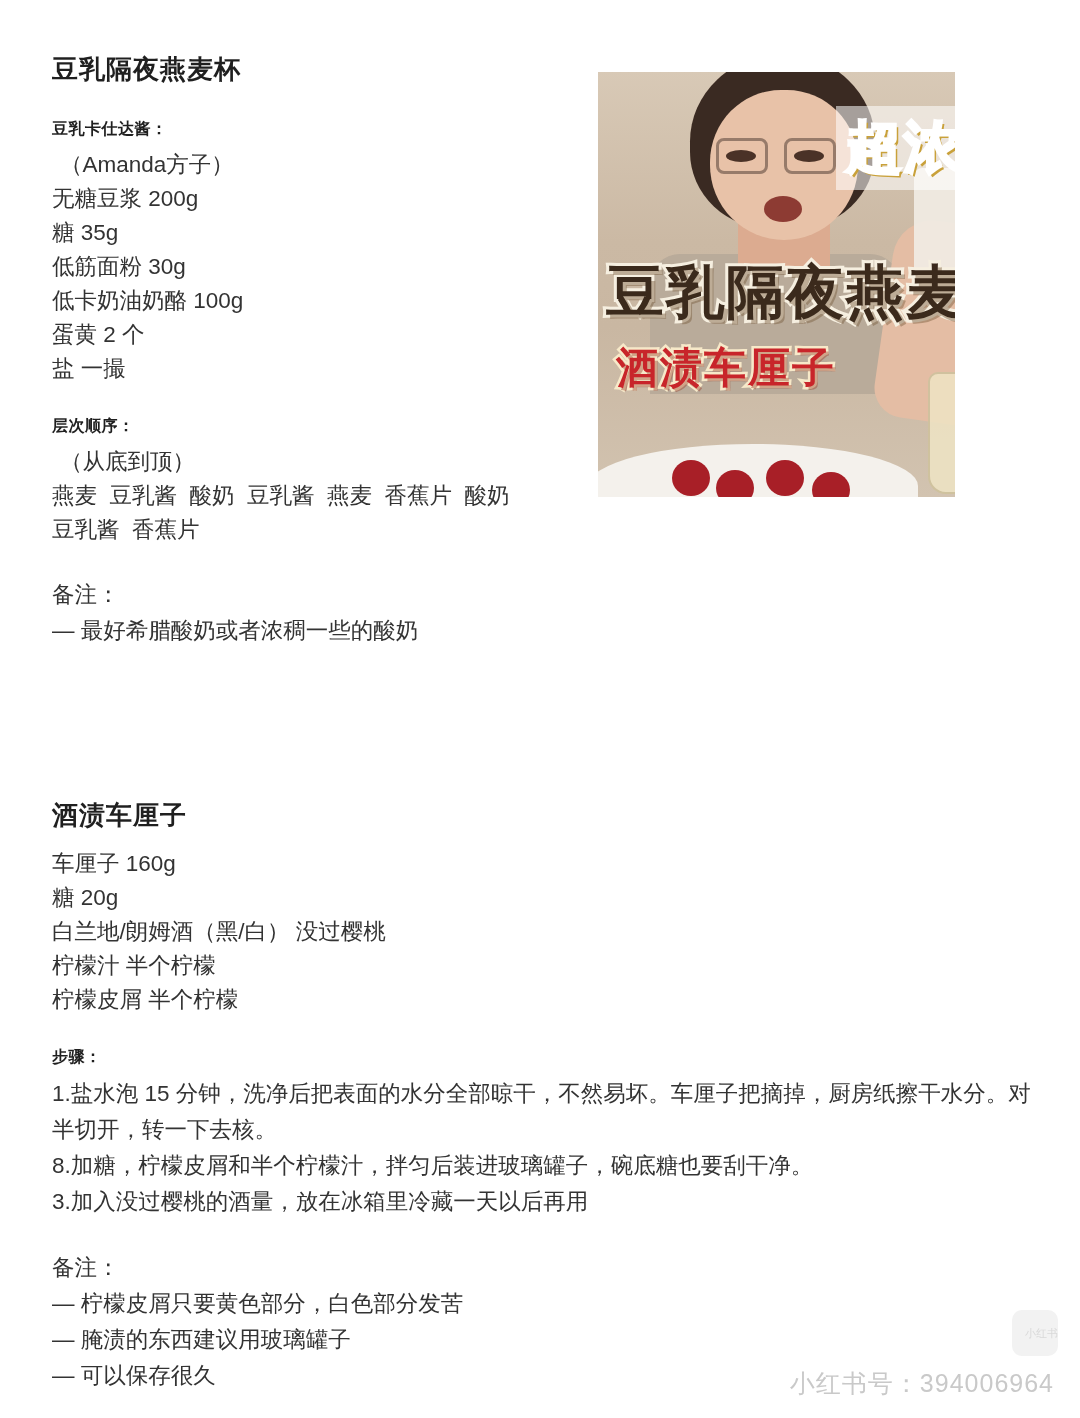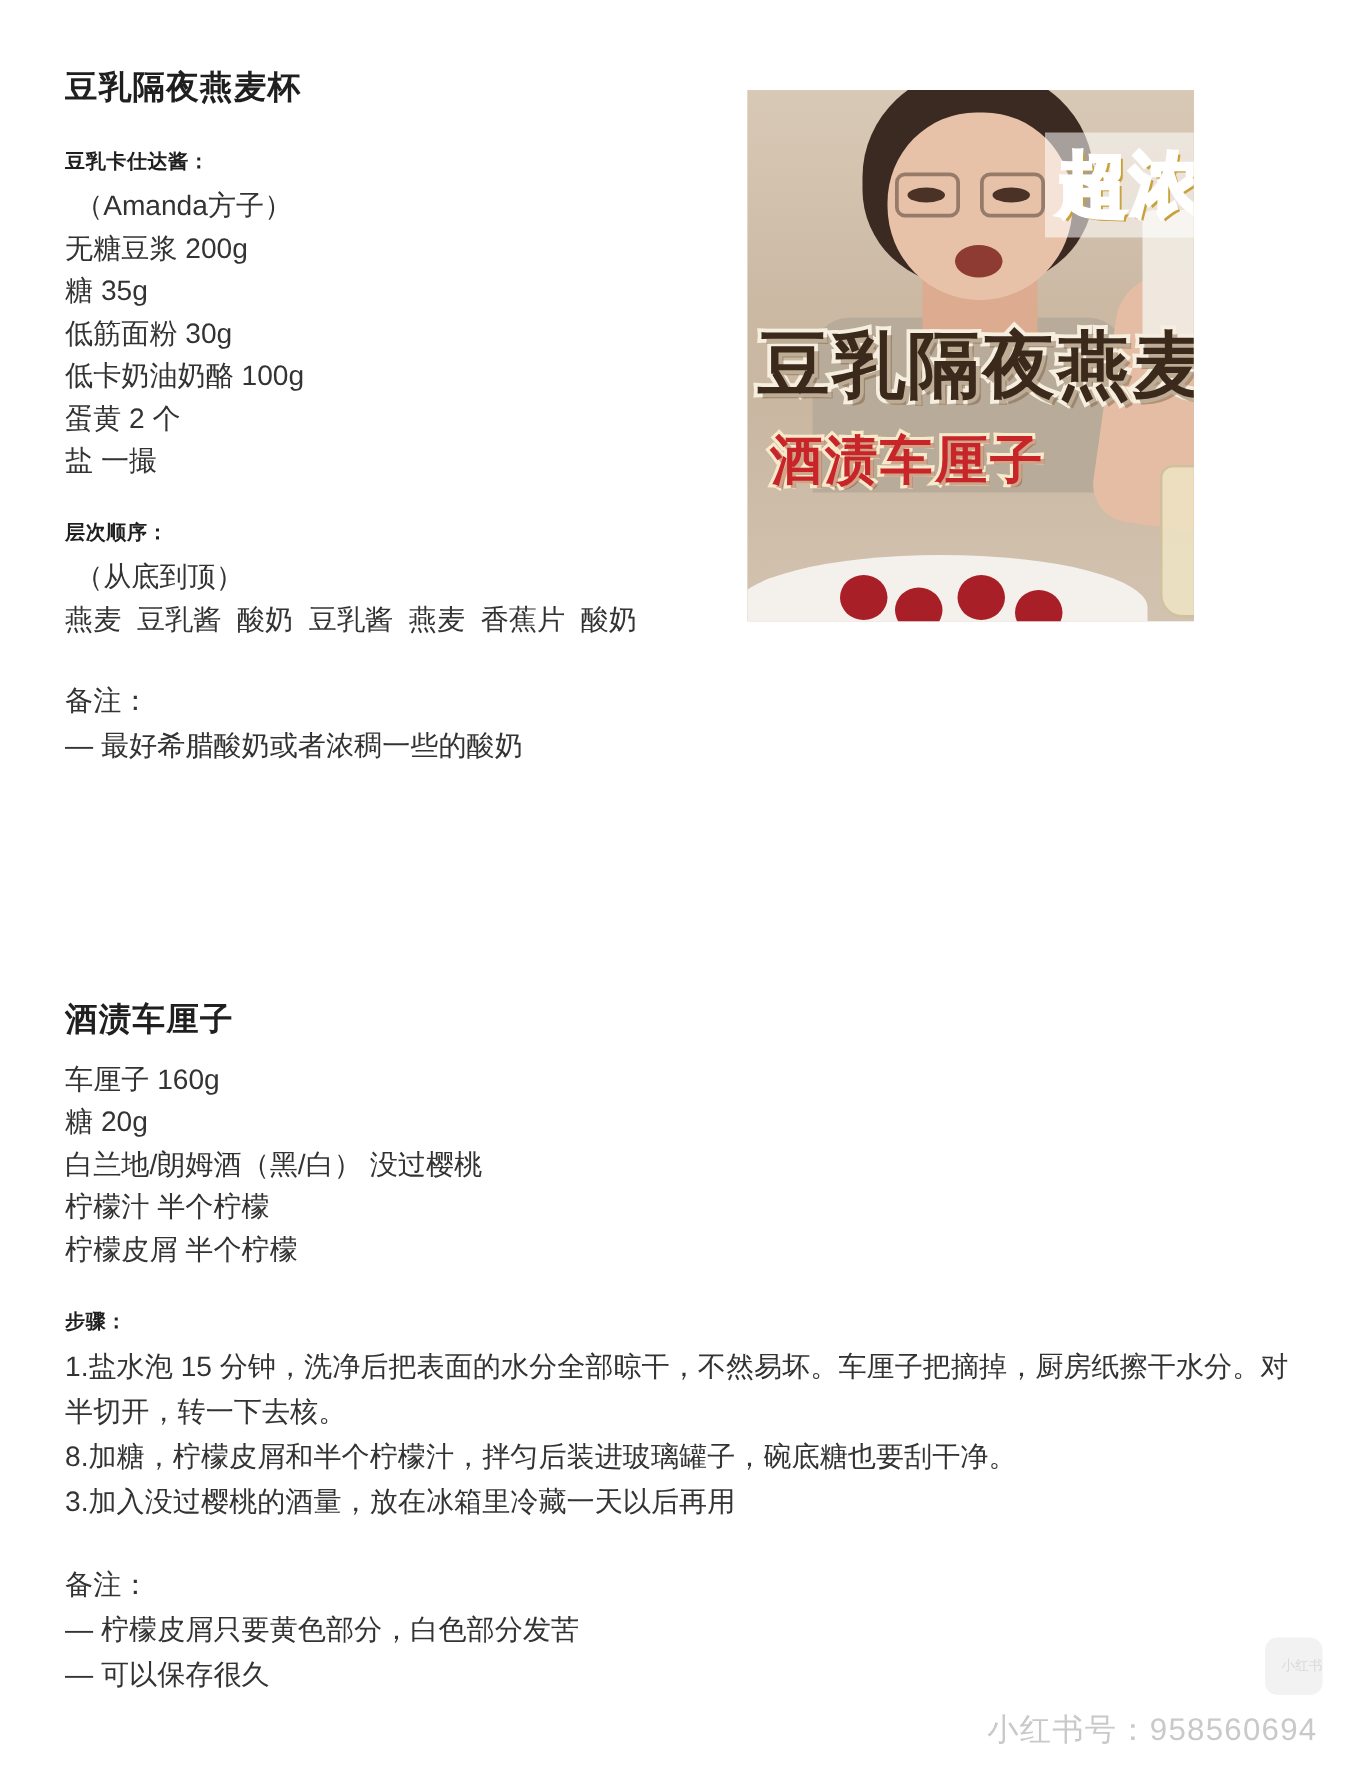--- a/index.html
+++ b/index.html
@@ -260,20 +260,21 @@
     <div class="line">低筋面粉 30g</div>
     <div class="line">低卡奶油奶酪 100g</div>
     <div class="line">蛋黄 2 个</div>
     <div class="line">盐 一撮</div>
 
     <div class="gap-md"></div>
 
     <div class="subhead">层次顺序：</div>
     <div class="line indent">（从底到顶）</div>
     <div class="line">燕麦  豆乳酱  酸奶  豆乳酱  燕麦  香蕉片  酸奶</div>
+    <div class="line">豆乳酱  香蕉片</div>
 
     <div class="gap-md"></div>
 
     <div class="notes">
       <div class="line">备注：</div>
       <div class="line">— 最好希腊酸奶或者浓稠一些的酸奶</div>
     </div>
   </div>
 
   <div class="photo">
@@ -316,20 +317,21 @@
       <div class="line">1.盐水泡 15 分钟，洗净后把表面的水分全部晾干，不然易坏。车厘子把摘掉，厨房纸擦干水分。对半切开，转一下去核。</div>
       <div class="line">8.加糖，柠檬皮屑和半个柠檬汁，拌匀后装进玻璃罐子，碗底糖也要刮干净。</div>
       <div class="line">3.加入没过樱桃的酒量，放在冰箱里冷藏一天以后再用</div>
     </div>
 
     <div class="gap-md"></div>
 
     <div class="notes">
       <div class="line">备注：</div>
       <div class="line">— 柠檬皮屑只要黄色部分，白色部分发苦</div>
+      <div class="line">— 腌渍的东西建议用玻璃罐子</div>
       <div class="line">— 可以保存很久</div>
     </div>
   </div>
 
   <div class="wm-logo">小红书</div>
-  <div class="wm-id">小红书号：958560694</div>
+  <div class="wm-id">小红书号：394006964</div>
 
 </div>
 
 </body></html>

